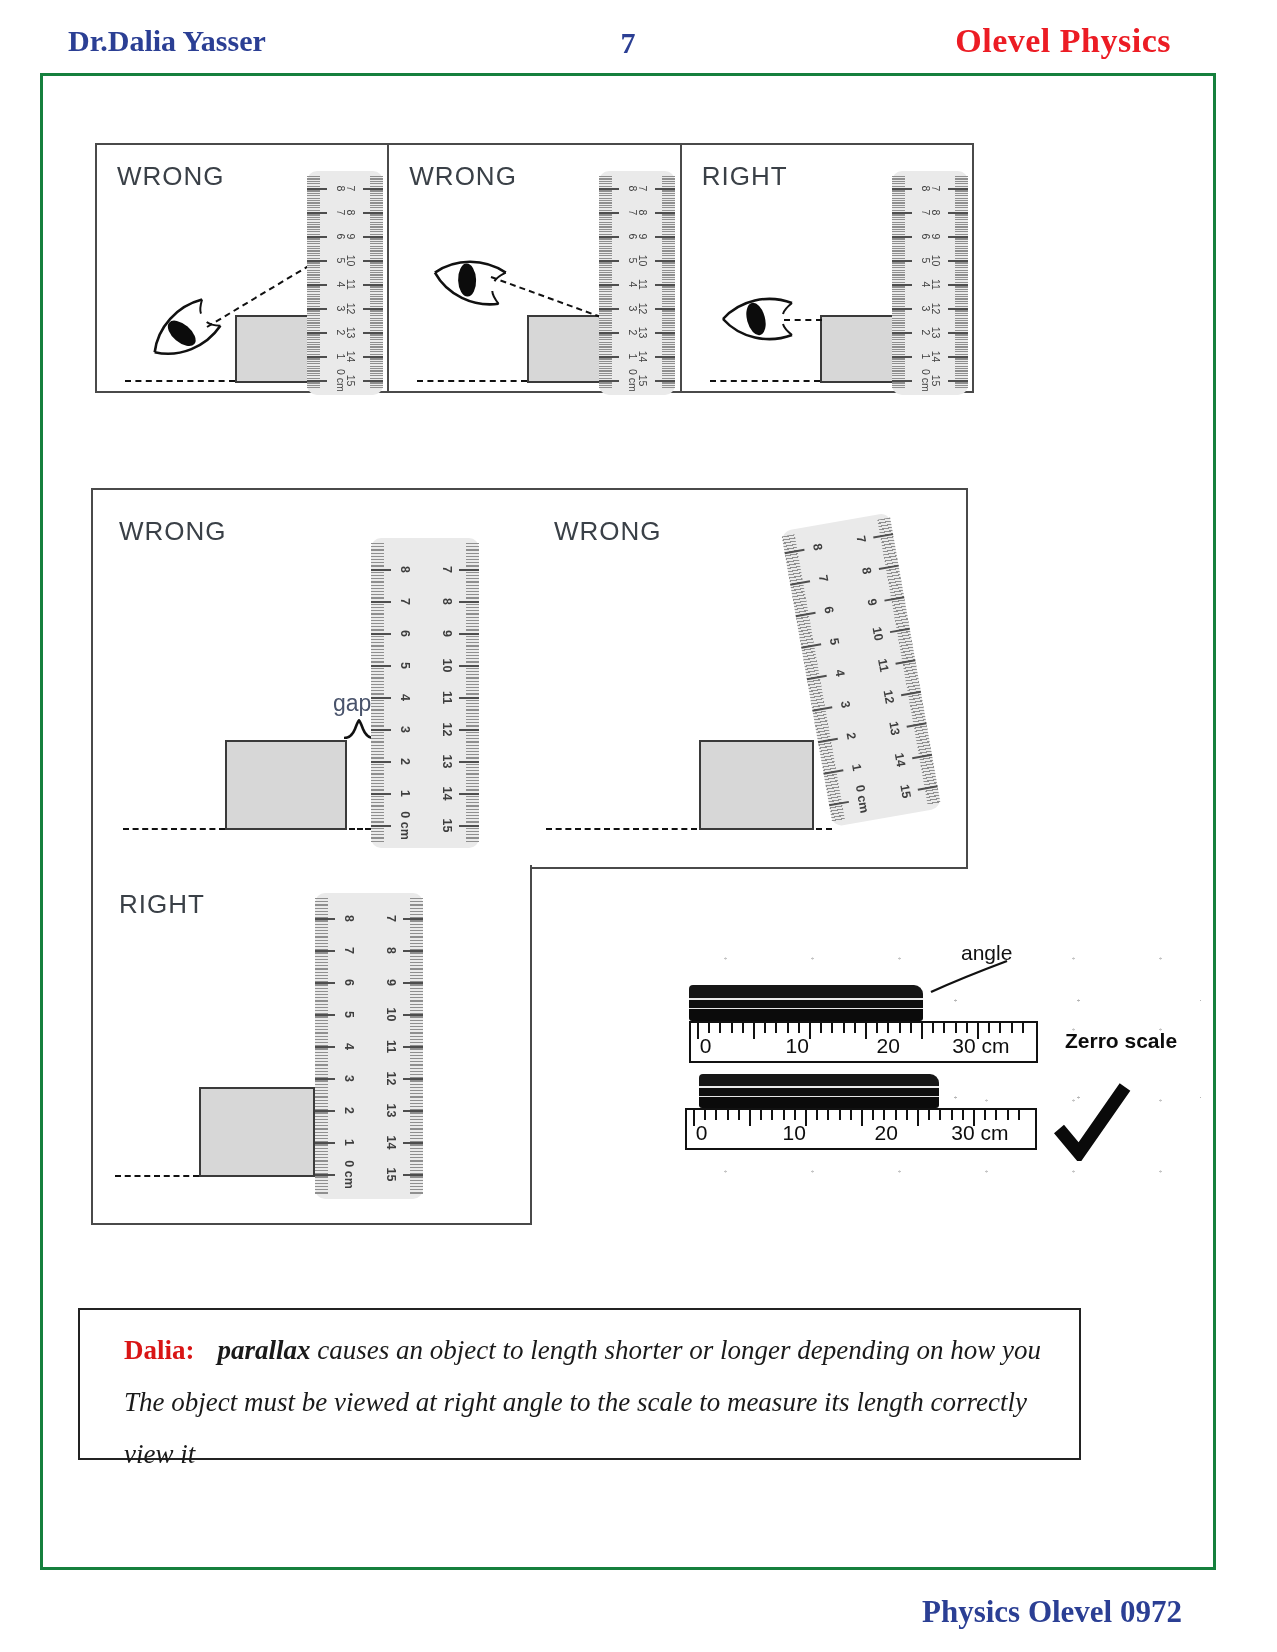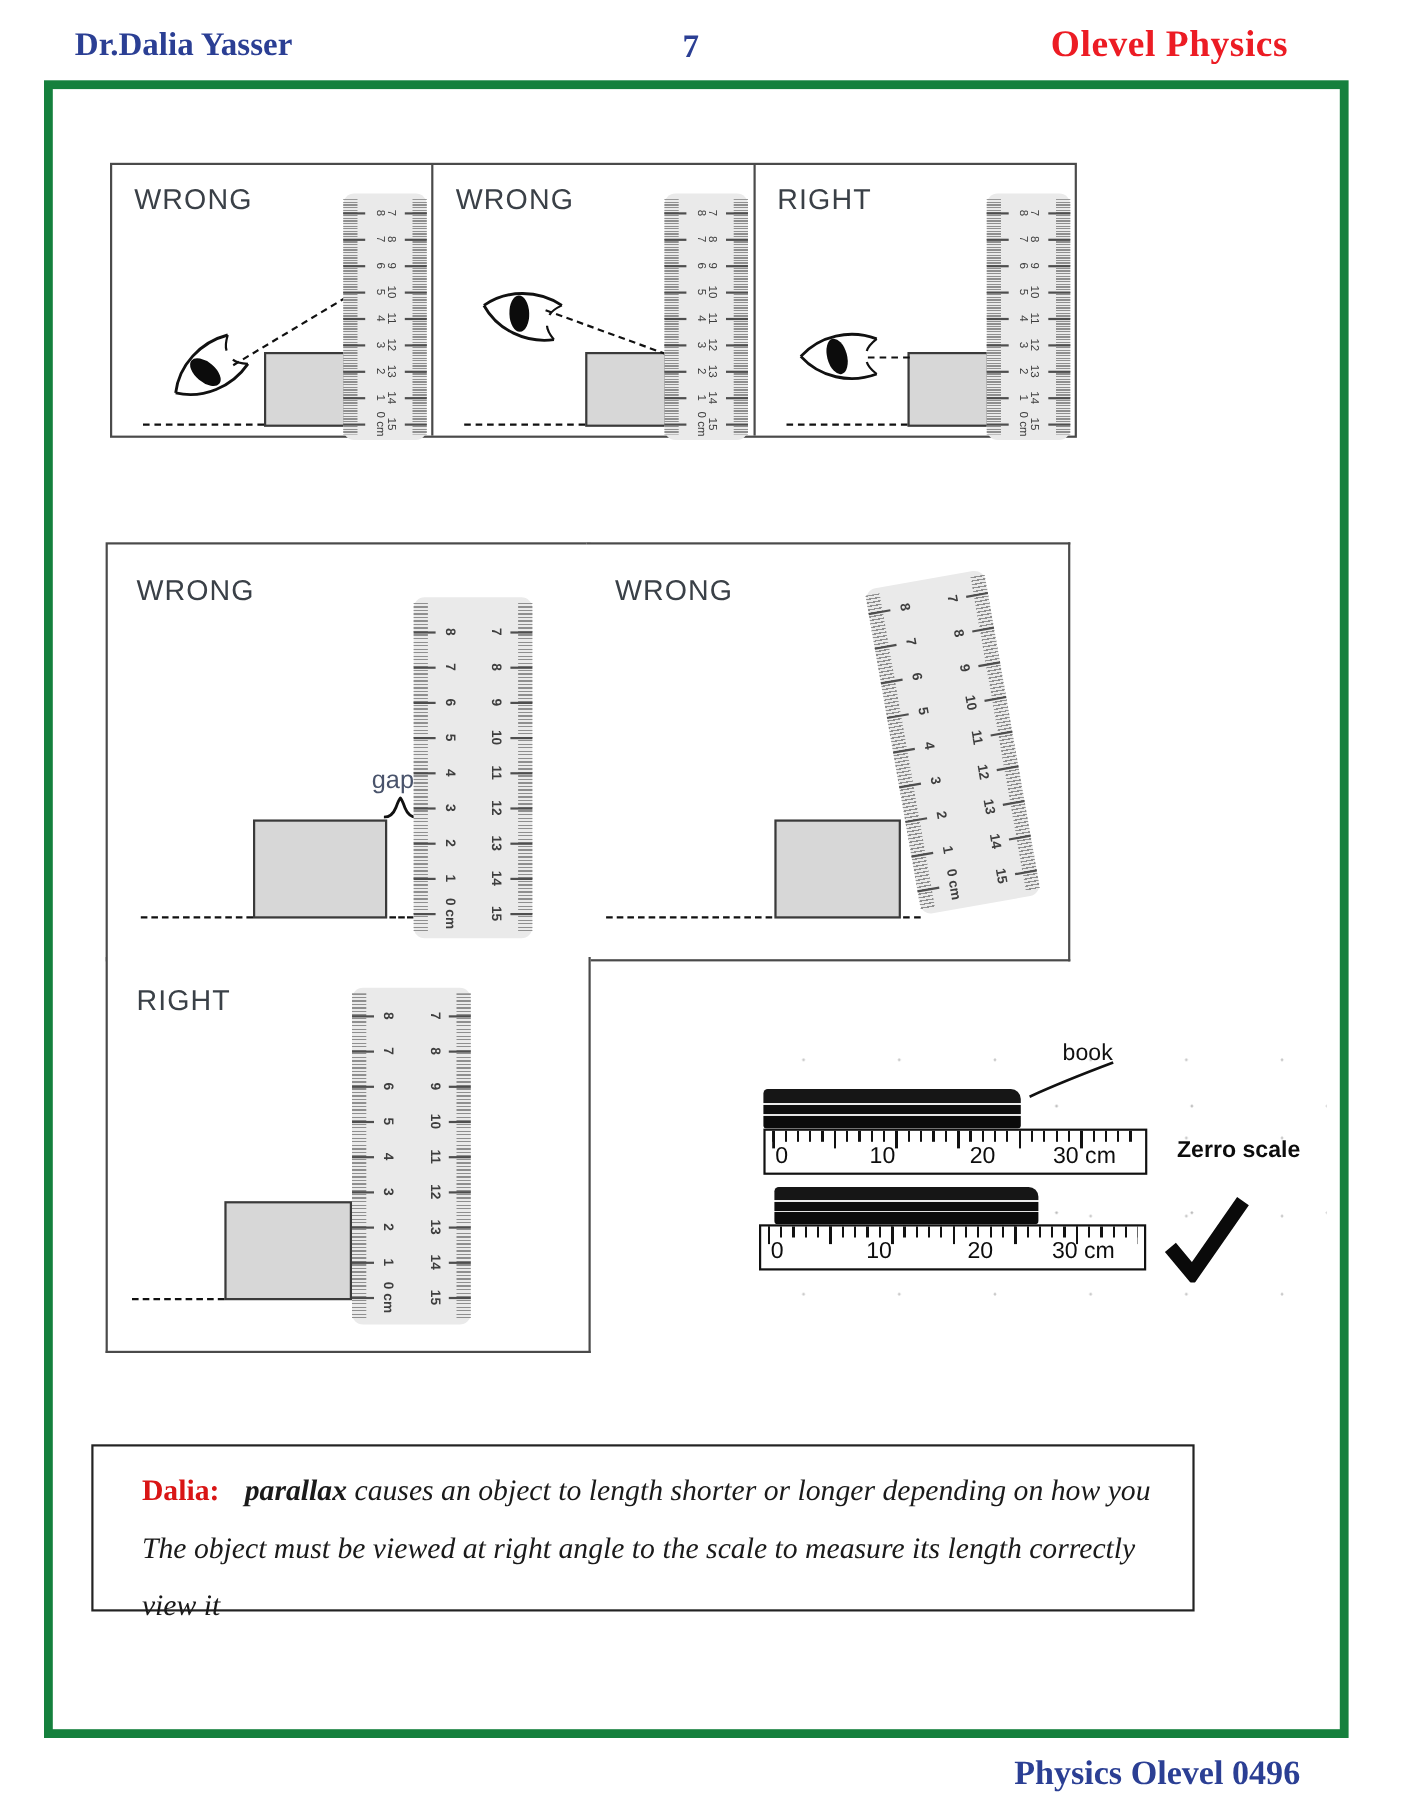--- a/index.html
+++ b/index.html
@@ -6,21 +6,21 @@
   .page{position:relative;width:1277px;height:1652px;background:#ffffff;overflow:hidden;
         font-family:"Liberation Sans",sans-serif;}
 
   
   .hdr-author{position:absolute;left:68px;top:24px;font:bold 30px "Liberation Serif",serif;color:var(--header-blue);}
   .hdr-page{position:absolute;left:598px;top:26px;width:60px;text-align:center;font:bold 30px "Liberation Serif",serif;color:var(--header-blue);}
   .hdr-subject{position:absolute;right:106px;top:22px;font:bold 34px "Liberation Serif",serif;color:var(--header-red);letter-spacing:.5px;}
   .footer{position:absolute;right:95px;top:1594px;font:bold 31px "Liberation Serif",serif;color:var(--header-blue);}
 
   
-  .main-box{position:absolute;left:40px;top:73px;width:1170px;height:1491px;border:8px solid #15803d;background:#fff;}
+  .main-box{position:absolute;left:40px;top:73px;width:1170px;height:1491px;border:3px solid #15803d;background:#fff;}
 
   
   .plabel{position:absolute;left:20px;top:16px;font-size:26px;color:var(--label-gray);letter-spacing:1px;}
   .block{position:absolute;background:#d7d7d7;border:2px solid #3a3a3a;}
   .baseline,.sight{position:absolute;border-top:2.5px dashed #111;height:0;}
   .sight{transform-origin:left center;}
   .eye{position:absolute;width:80px;height:56px;}
 
   
   .vruler{position:absolute;background:#eaeaea;border-radius:10px;}
@@ -390,21 +390,21 @@
             <div class="rn" style="right: 15px; top: 51px;">8</div>
             <div class="tl" style="top: 25px;"></div>
             <div class="tr" style="top: 25px;"></div>
             <div class="rn" style="left: 15px; top: 19px;">8</div>
             <div class="rn" style="right: 15px; top: 19px;">7</div>
           </div>
       </div>
     </div>
 
     <div class="bookfig">
-      <div class="booklabel" style="left:320px;top:0;">book</div>
+      <div class="booklabel" style="left:320px;top:0;">angle</div>
       <svg style="position:absolute;left:282px;top:16px;" width="90" height="40" viewBox="0 0 90 40">
         <path d="M84,4 C60,13 30,25 8,35" fill="none" stroke="#111" stroke-width="2.4"></path>
       </svg>
       <div class="book" style="left:48px;top:44px;width:234px;height:36px;"></div>
       <div class="hruler" style="left:48px;top:80px;width:345px;height:38px;">
           <span class="hnum" style="left: 14px;">0</span>
           <span class="hnum" style="left: 105px;">10</span>
           <span class="hnum" style="left: 196px;">20</span>
           <span class="hnum" style="left: 287px;">30 cm</span>
         </div>
@@ -422,14 +422,14 @@
     </div>
 
     <div class="note-box">
       <p><span class="nred">Dalia:</span><span class="nkw">parallax</span><span> causes an object to length shorter or longer depending on how you</span></p>
       <p>The object must be viewed at right angle to the scale to measure its length correctly</p>
       <p>view it</p>
     </div>
 
   </div>
 
-  <div class="footer">Physics Olevel 0496</div>
+  <div class="footer">Physics Olevel 0972</div>
 </div>
 
 </body></html>

